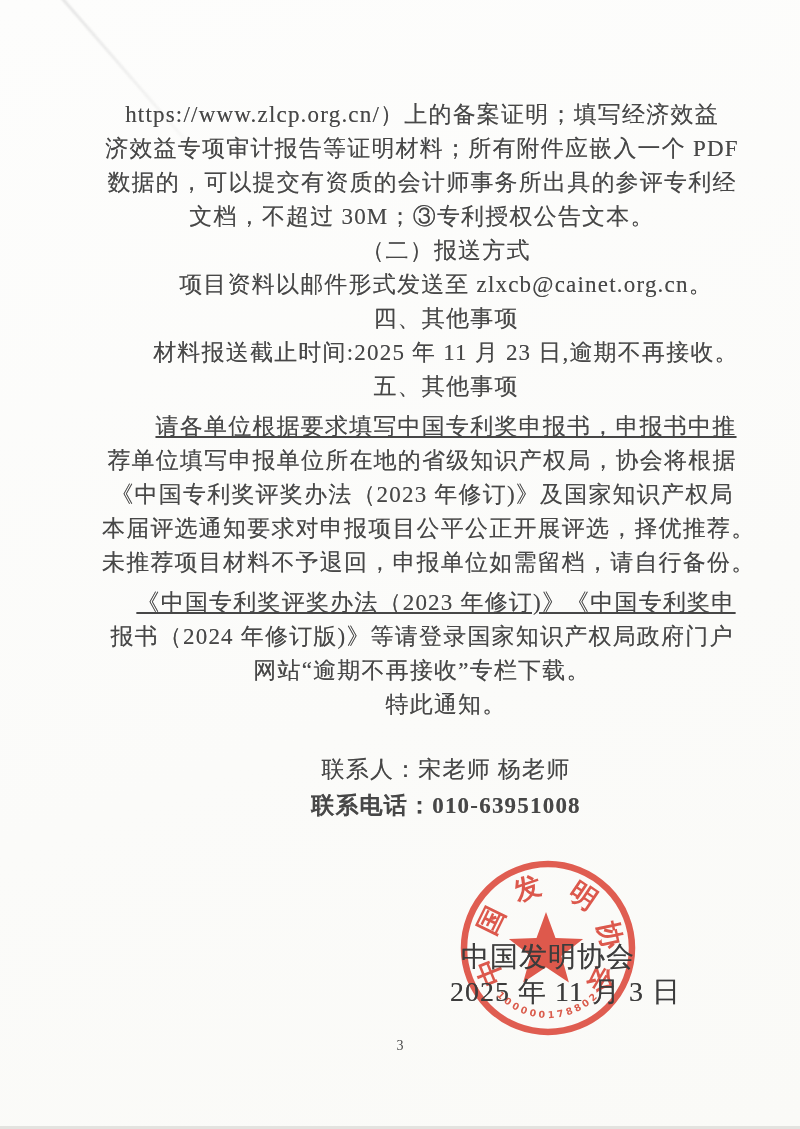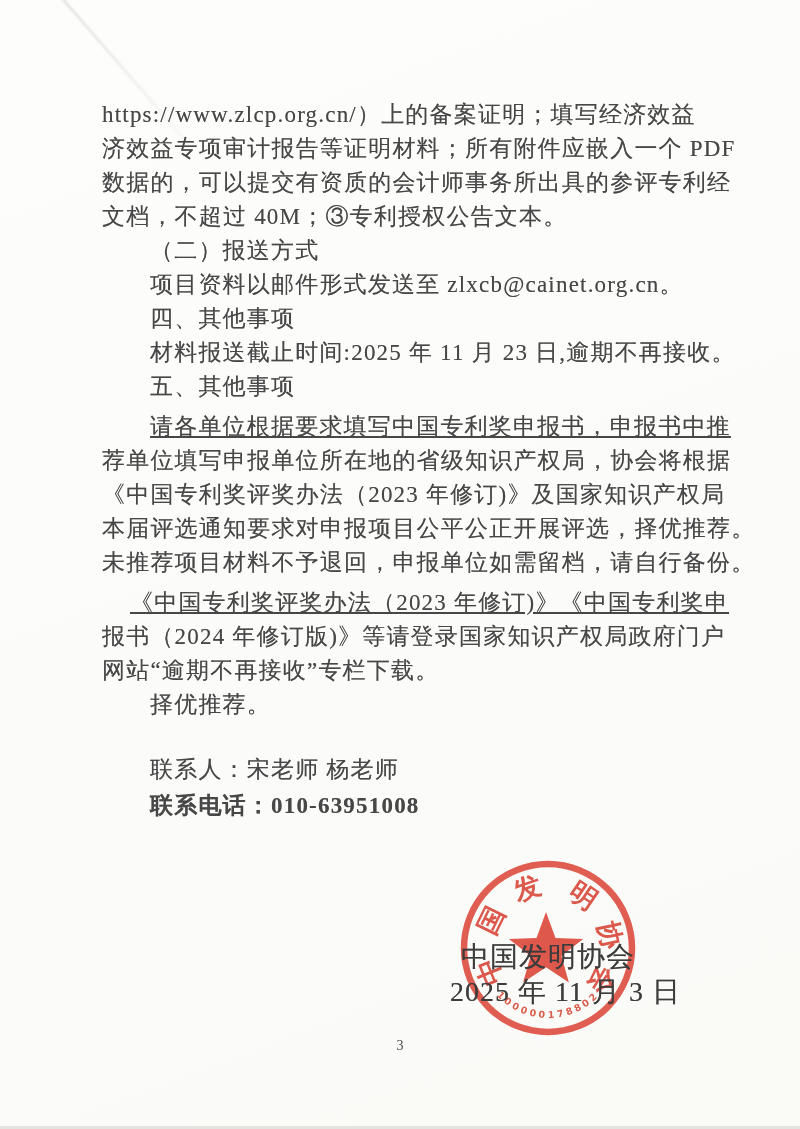--- a/index.html
+++ b/index.html
@@ -9,21 +9,21 @@
   .page{position:absolute;inset:0;}
   
   .crease{position:absolute;left:57px;top:-6px;width:2px;height:200px;
           background:linear-gradient(to bottom,rgba(175,175,175,.45),rgba(200,200,200,.12));
           transform:rotate(-41deg);transform-origin:top left;filter:blur(1px);}
   .bottom-edge{position:absolute;left:0;bottom:0;width:800px;height:3px;background:#e3e3df;}
 
   .doc-body{position:absolute;left:102px;top:98px;width:640px;
             font-size:23px;line-height:34px;letter-spacing:1.2px;color:#474747;
             text-shadow:0 0 .6px rgba(80,80,80,.55);}
-  .ln{height:34px;white-space:nowrap;}
+  .ln{height:34px;white-space:nowrap;text-align:center;}
   .ind{padding-left:48px;}
   .ind-sm{padding-left:28px;}
   .g6{margin-top:6px;text-decoration:underline;}
   .g31{margin-top:31px;}
   .g2{margin-top:2px;font-weight:bold;}
 
   
   .seal{position:absolute;left:453px;top:853px;width:190px;height:190px;opacity:.93;}
   .seal svg{filter:blur(.2px);}
   .seal-ring{fill:none;stroke:#de5245;stroke-width:6.5px;}
@@ -46,35 +46,35 @@
 <body>
 
 <div class="page">
 
   <div class="crease"></div>
 
   <div class="doc-body">
     <div class="ln">https://www.zlcp.org.cn/）上的备案证明；填写经济效益</div>
     <div class="ln">济效益专项审计报告等证明材料；所有附件应嵌入一个 PDF</div>
     <div class="ln">数据的，可以提交有资质的会计师事务所出具的参评专利经</div>
-    <div class="ln">文档，不超过 40M；③专利授权公告文本。</div>
+    <div class="ln">文档，不超过 30M；③专利授权公告文本。</div>
     <div class="ln ind">（二）报送方式</div>
     <div class="ln ind">项目资料以邮件形式发送至 zlxcb@cainet.org.cn。</div>
     <div class="ln ind">四、其他事项</div>
     <div class="ln ind">材料报送截止时间:2025 年 11 月 23 日,逾期不再接收。</div>
     <div class="ln ind">五、其他事项</div>
     <div class="ln ind g6">请各单位根据要求填写中国专利奖申报书，申报书中推</div>
     <div class="ln">荐单位填写申报单位所在地的省级知识产权局，协会将根据</div>
     <div class="ln">《中国专利奖评奖办法（2023 年修订)》及国家知识产权局</div>
     <div class="ln">本届评选通知要求对申报项目公平公正开展评选，择优推荐。</div>
     <div class="ln">未推荐项目材料不予退回，申报单位如需留档，请自行备份。</div>
     <div class="ln ind-sm g6">《中国专利奖评奖办法（2023 年修订)》《中国专利奖申</div>
     <div class="ln">报书（2024 年修订版)》等请登录国家知识产权局政府门户</div>
     <div class="ln">网站“逾期不再接收”专栏下载。</div>
-    <div class="ln ind">择优推荐。</div>
+    <div class="ln ind">特此通知。</div>
     <div class="ln ind g31">联系人：宋老师 杨老师</div>
     <div class="ln ind g2">联系电话：010-63951008</div>
   </div>
 
   <div class="seal">
     <svg width="190" height="190" viewBox="0 0 190 190" xmlns="http://www.w3.org/2000/svg">
       <circle class="seal-ring" cx="95" cy="95" r="84"></circle>
       <polygon class="seal-star" points="93,59 102.5,84.9 130.1,85.9 108.4,103.0 115.9,129.6 93,114.2 70.1,129.6 77.6,103.0 55.9,85.9 83.5,84.9"></polygon>
       <text class="seal-char" x="36.6" y="118.6" transform="rotate(-112 36.6 118.6)">中</text>
       <text class="seal-char" x="38.4" y="67.4" transform="rotate(-64 38.4 67.4)">国</text>

